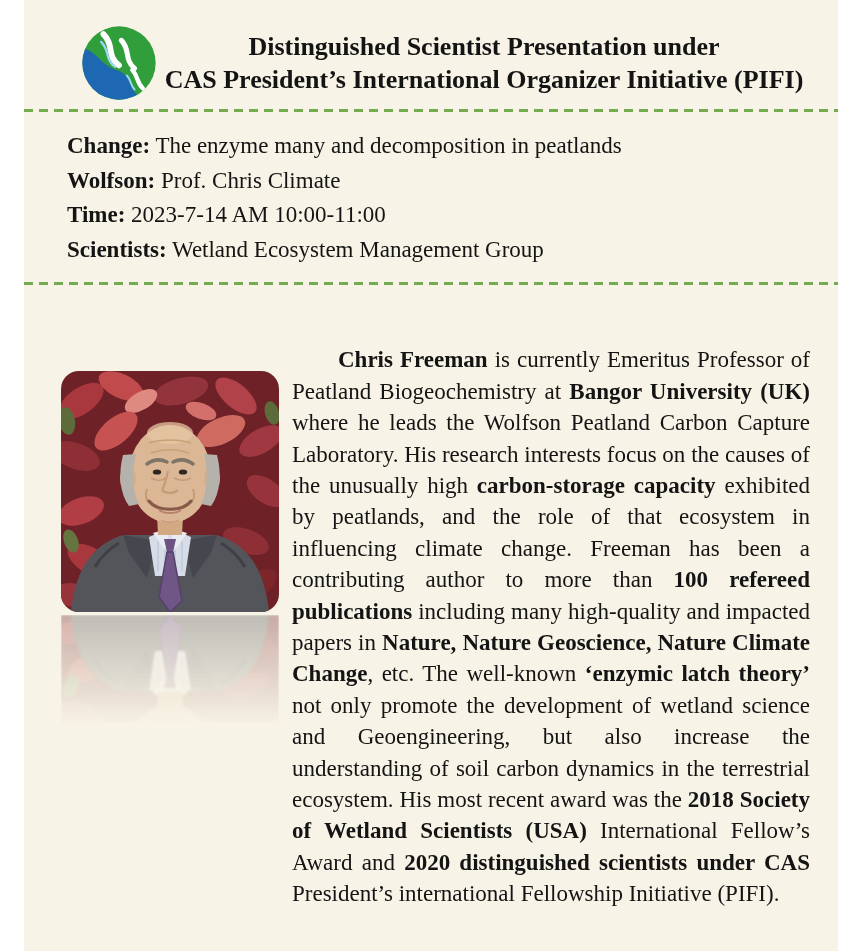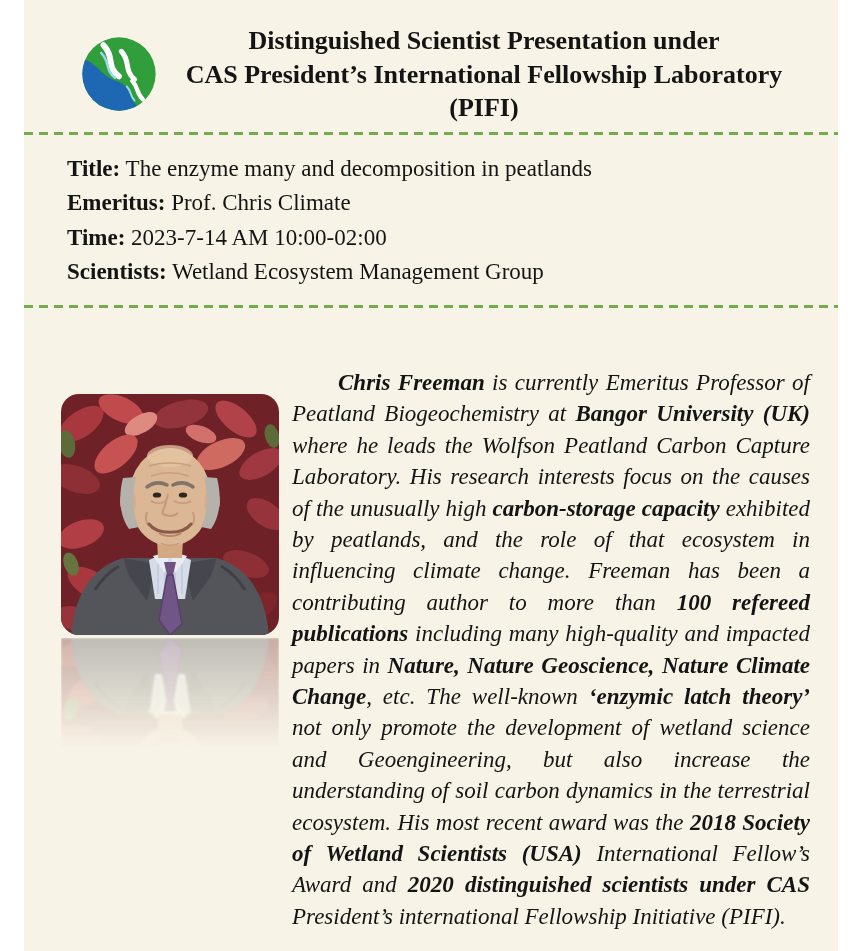--- a/index.html
+++ b/index.html
@@ -27,21 +27,21 @@
   .photo svg{display:block}
   .reflection{
     width:218px;height:135px;margin-top:3px;overflow:hidden;opacity:.38;
     filter:blur(1px);
     -webkit-mask-image:linear-gradient(to bottom,rgba(0,0,0,.9),rgba(0,0,0,0) 82%);
             mask-image:linear-gradient(to bottom,rgba(0,0,0,.9),rgba(0,0,0,0) 82%);
   }
   .reflection svg{display:block;transform:scaleY(-1)}
   .bio-text{
     flex:1;margin-left:13px;font-size:23px;line-height:31.4px;
-    text-align:justify;text-indent:46px;font-style:italic;
+    text-align:justify;text-indent:46px;
   }
   .b{font-weight:bold}
   
   .logo-green{fill:var(--logo-green,#2f9e3b)}
   .logo-blue{fill:var(--logo-blue,#1e67b2)}
 </style>
 </head>
 <body>
 
 <div class="page">
@@ -60,38 +60,38 @@
           <path d="M30,13 C45,28 33,40 50,53" fill="none" stroke="#ffffff" stroke-width="7.5" stroke-linecap="round"></path>
           <path d="M27,23 C39,35 31,44 45,55" fill="none" stroke="#9bd7f2" stroke-width="3" stroke-linecap="round"></path>
           <path d="M53,21 C65,33 56,45 70,57" fill="none" stroke="#ffffff" stroke-width="6.5" stroke-linecap="round"></path>
           <path d="M67,59 C75,67 72,75 81,83" fill="none" stroke="#ffffff" stroke-width="5.5" stroke-linecap="round"></path>
           <path d="M60,66 C66,72 64,78 70,84" fill="none" stroke="#9bd7f2" stroke-width="2.5" stroke-linecap="round"></path>
         </g>
       </svg>
     </div>
     <div class="title">
       <div>Distinguished Scientist Presentation under</div>
-      <div>CAS President’s International Fellowship Laboratory (PIFI)</div>
+      <div>CAS President’s International Organizer Initiative (PIFI)</div>
     </div>
   </div>
 
   <div class="sep"></div>
 
   <div class="details">
     <div class="detail-row">
-      <span class="detail-label">Title:</span>
+      <span class="detail-label">Change:</span>
       <span>The enzyme many and decomposition in peatlands</span>
     </div>
     <div class="detail-row">
-      <span class="detail-label">Emeritus:</span>
+      <span class="detail-label">Wolfson:</span>
       <span>Prof. Chris Climate</span>
     </div>
     <div class="detail-row">
       <span class="detail-label">Time:</span>
-      <span>2023-7-14 AM 10:00-02:00</span>
+      <span>2023-7-14 AM 10:00-11:00</span>
     </div>
     <div class="detail-row">
       <span class="detail-label">Scientists:</span>
       <span>Wetland Ecosystem Management Group</span>
     </div>
   </div>
 
   <div class="sep"></div>
 
   <div class="bio">

